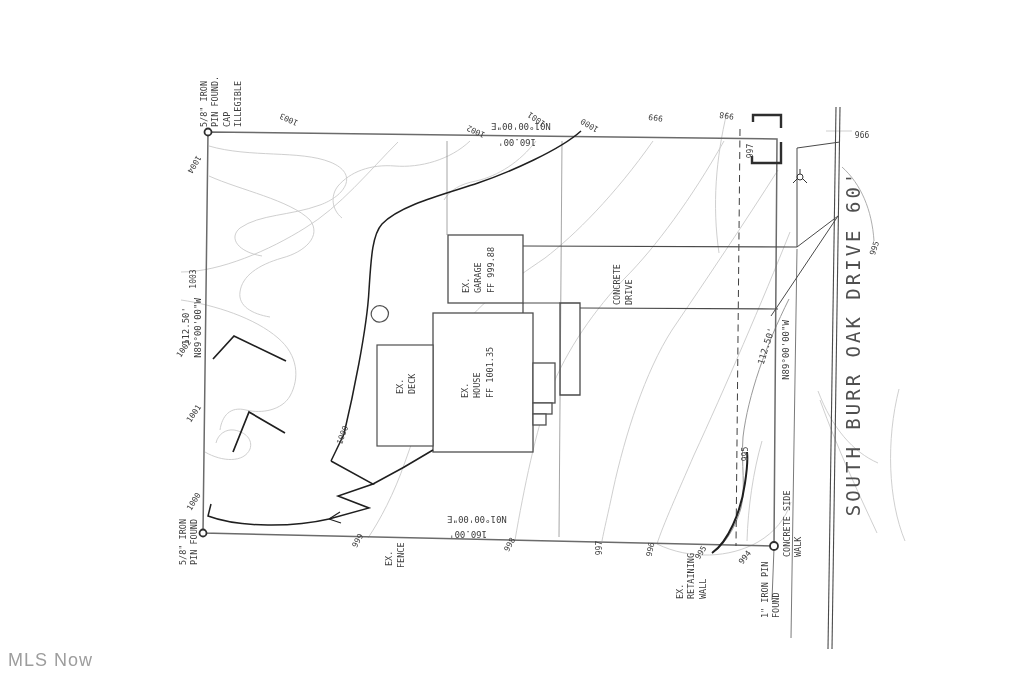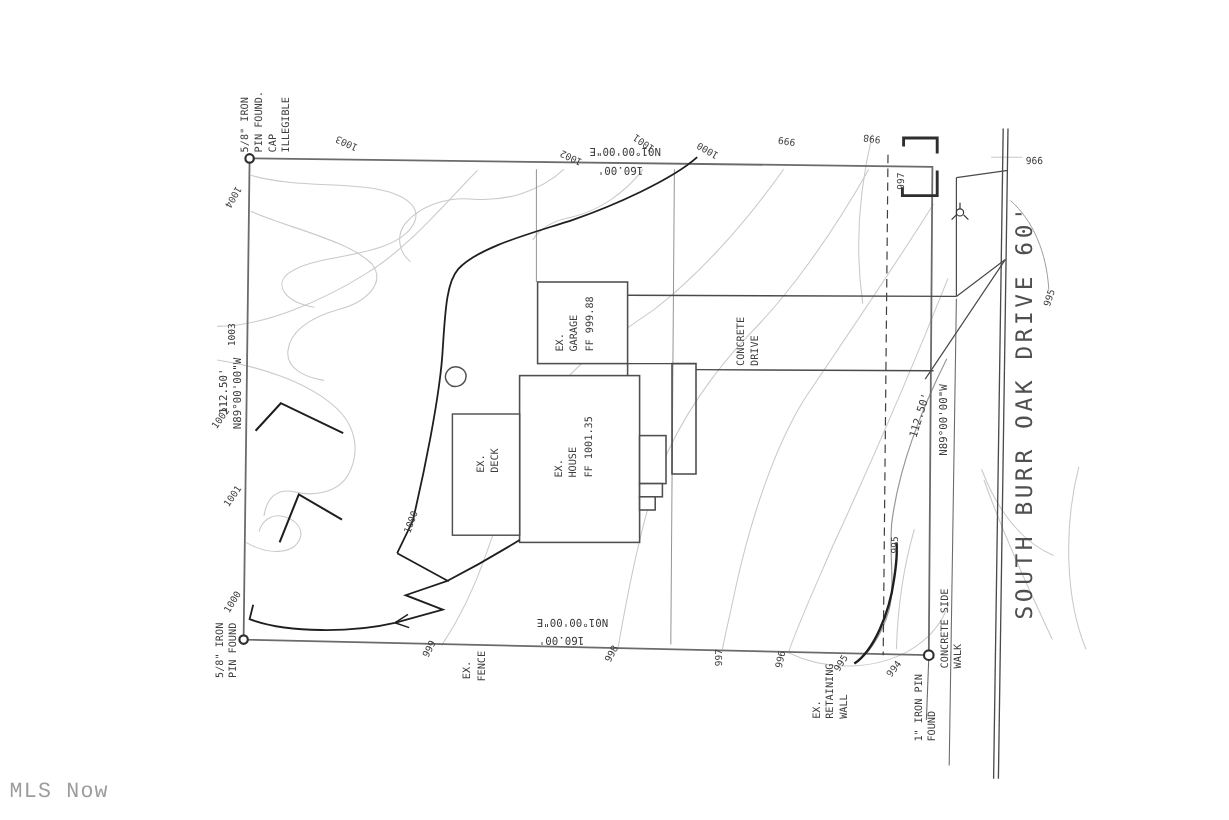--- a/index.html
+++ b/index.html
@@ -4,21 +4,21 @@
 <style>
   html,body{margin:0;padding:0;background:#fff;}
   #stage{position:relative;width:1024px;height:683px;background:#ffffff;overflow:hidden;
          font-family:"DejaVu Sans Mono", monospace;}
   svg{position:absolute;left:0;top:0;}
   svg text{fill:#3d3d3d;font-family:"DejaVu Sans Mono", monospace;}
   .t8{font-size:8px;fill:#5a5a5a;}
   .t85{font-size:8.5px;}
   .t9{font-size:9px;}
   .street-name{font-size:19px;letter-spacing:3px;fill:#4f4f4f;}
-  .watermark{position:absolute;left:8px;top:650px;font-family:Liberation Mono, monospace;
+  .watermark{position:absolute;left:8px;top:650px;font-family:Liberation Sans, sans-serif;
              font-size:18px;color:#9d9d9d;letter-spacing:1px;}
 </style>
 </head>
 <body>
 
 <div id="stage">
 <svg width="1024" height="683" viewBox="0 0 1024 683">
 
   <g stroke="#cacaca" stroke-width="0.9" fill="none">
     <path d="M209,146 C250,158 300,150 330,162 C360,174 345,196 320,205 C290,216 260,214 240,228 C228,238 238,252 262,256"></path>

